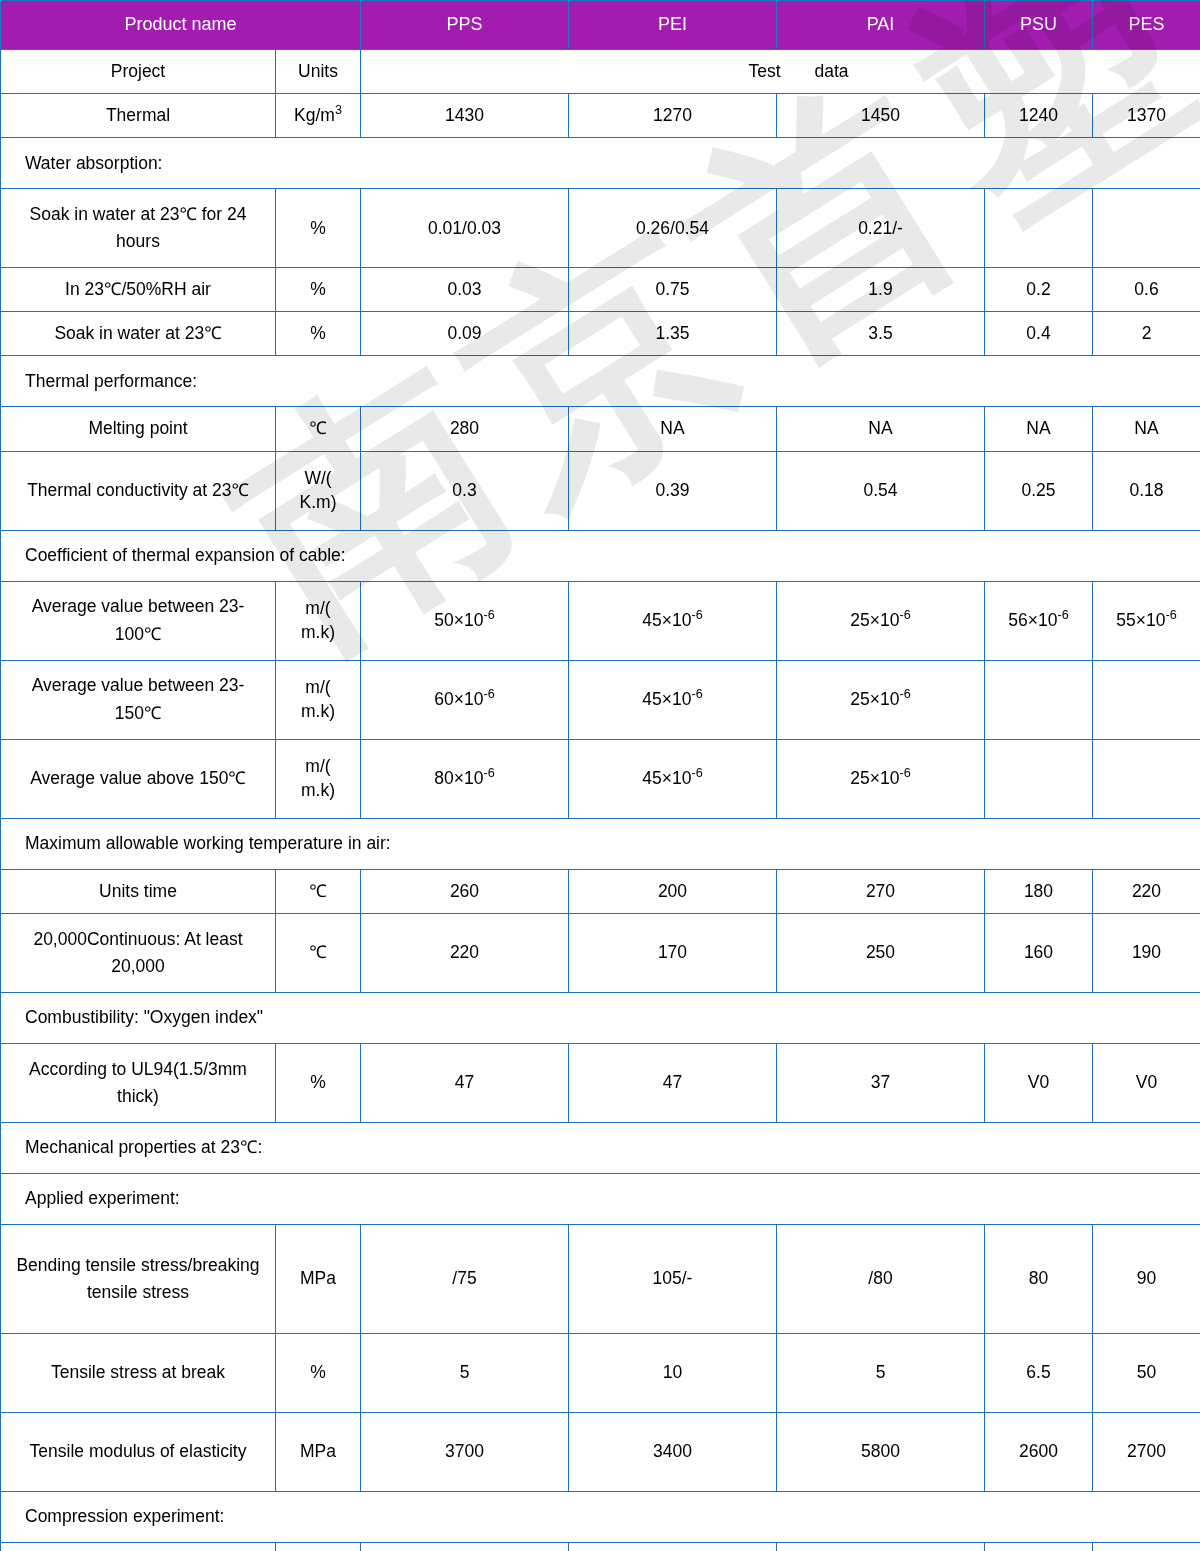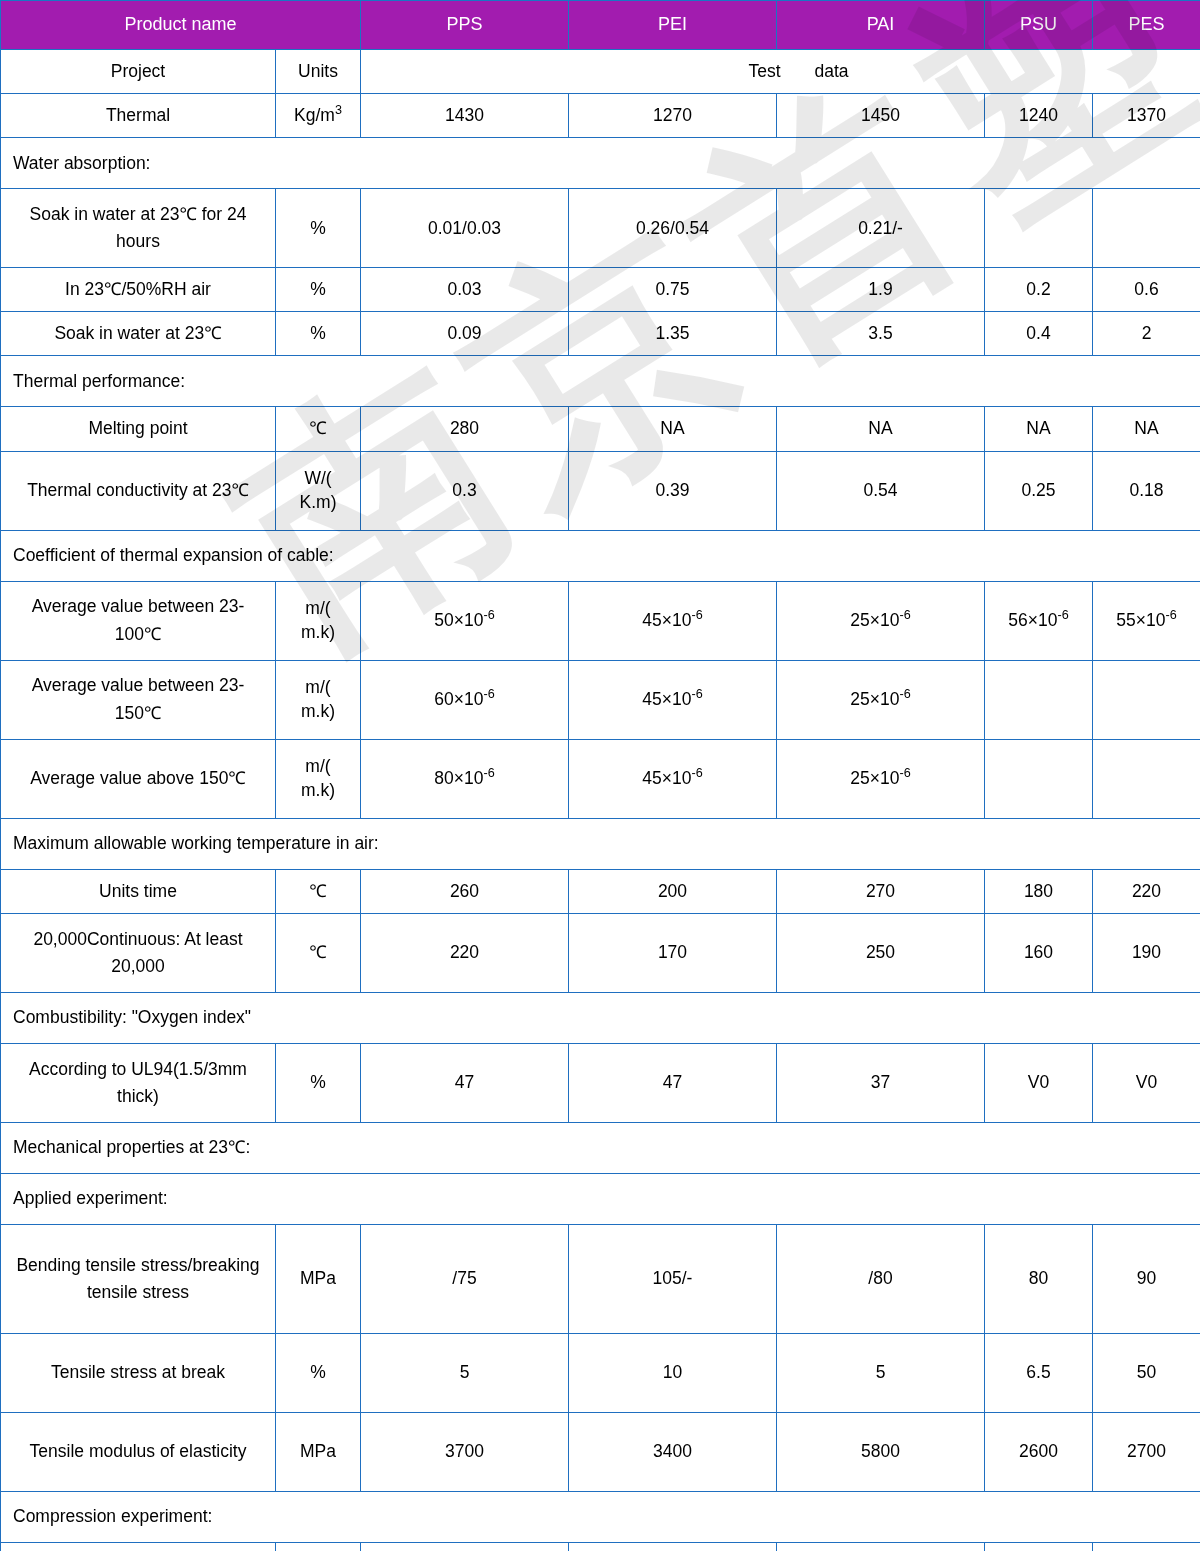--- a/index.html
+++ b/index.html
@@ -69,21 +69,21 @@
   thead th {
     background: #a21caf;
     color: #ffffff;
     font-weight: normal;
     border: 1px solid #1877c4;
     padding: 10px 6px;
     font-size: 18px;
   }
   td.sect {
     text-align: left;
-    padding-left: 12px;
+    padding-left: 24px;
     height: 38px;
   }
   td.name {
     text-align: center;
     padding: 8px 10px;
   }
   td.tall {
     height: 62px;
   }
   td.tall3 {

